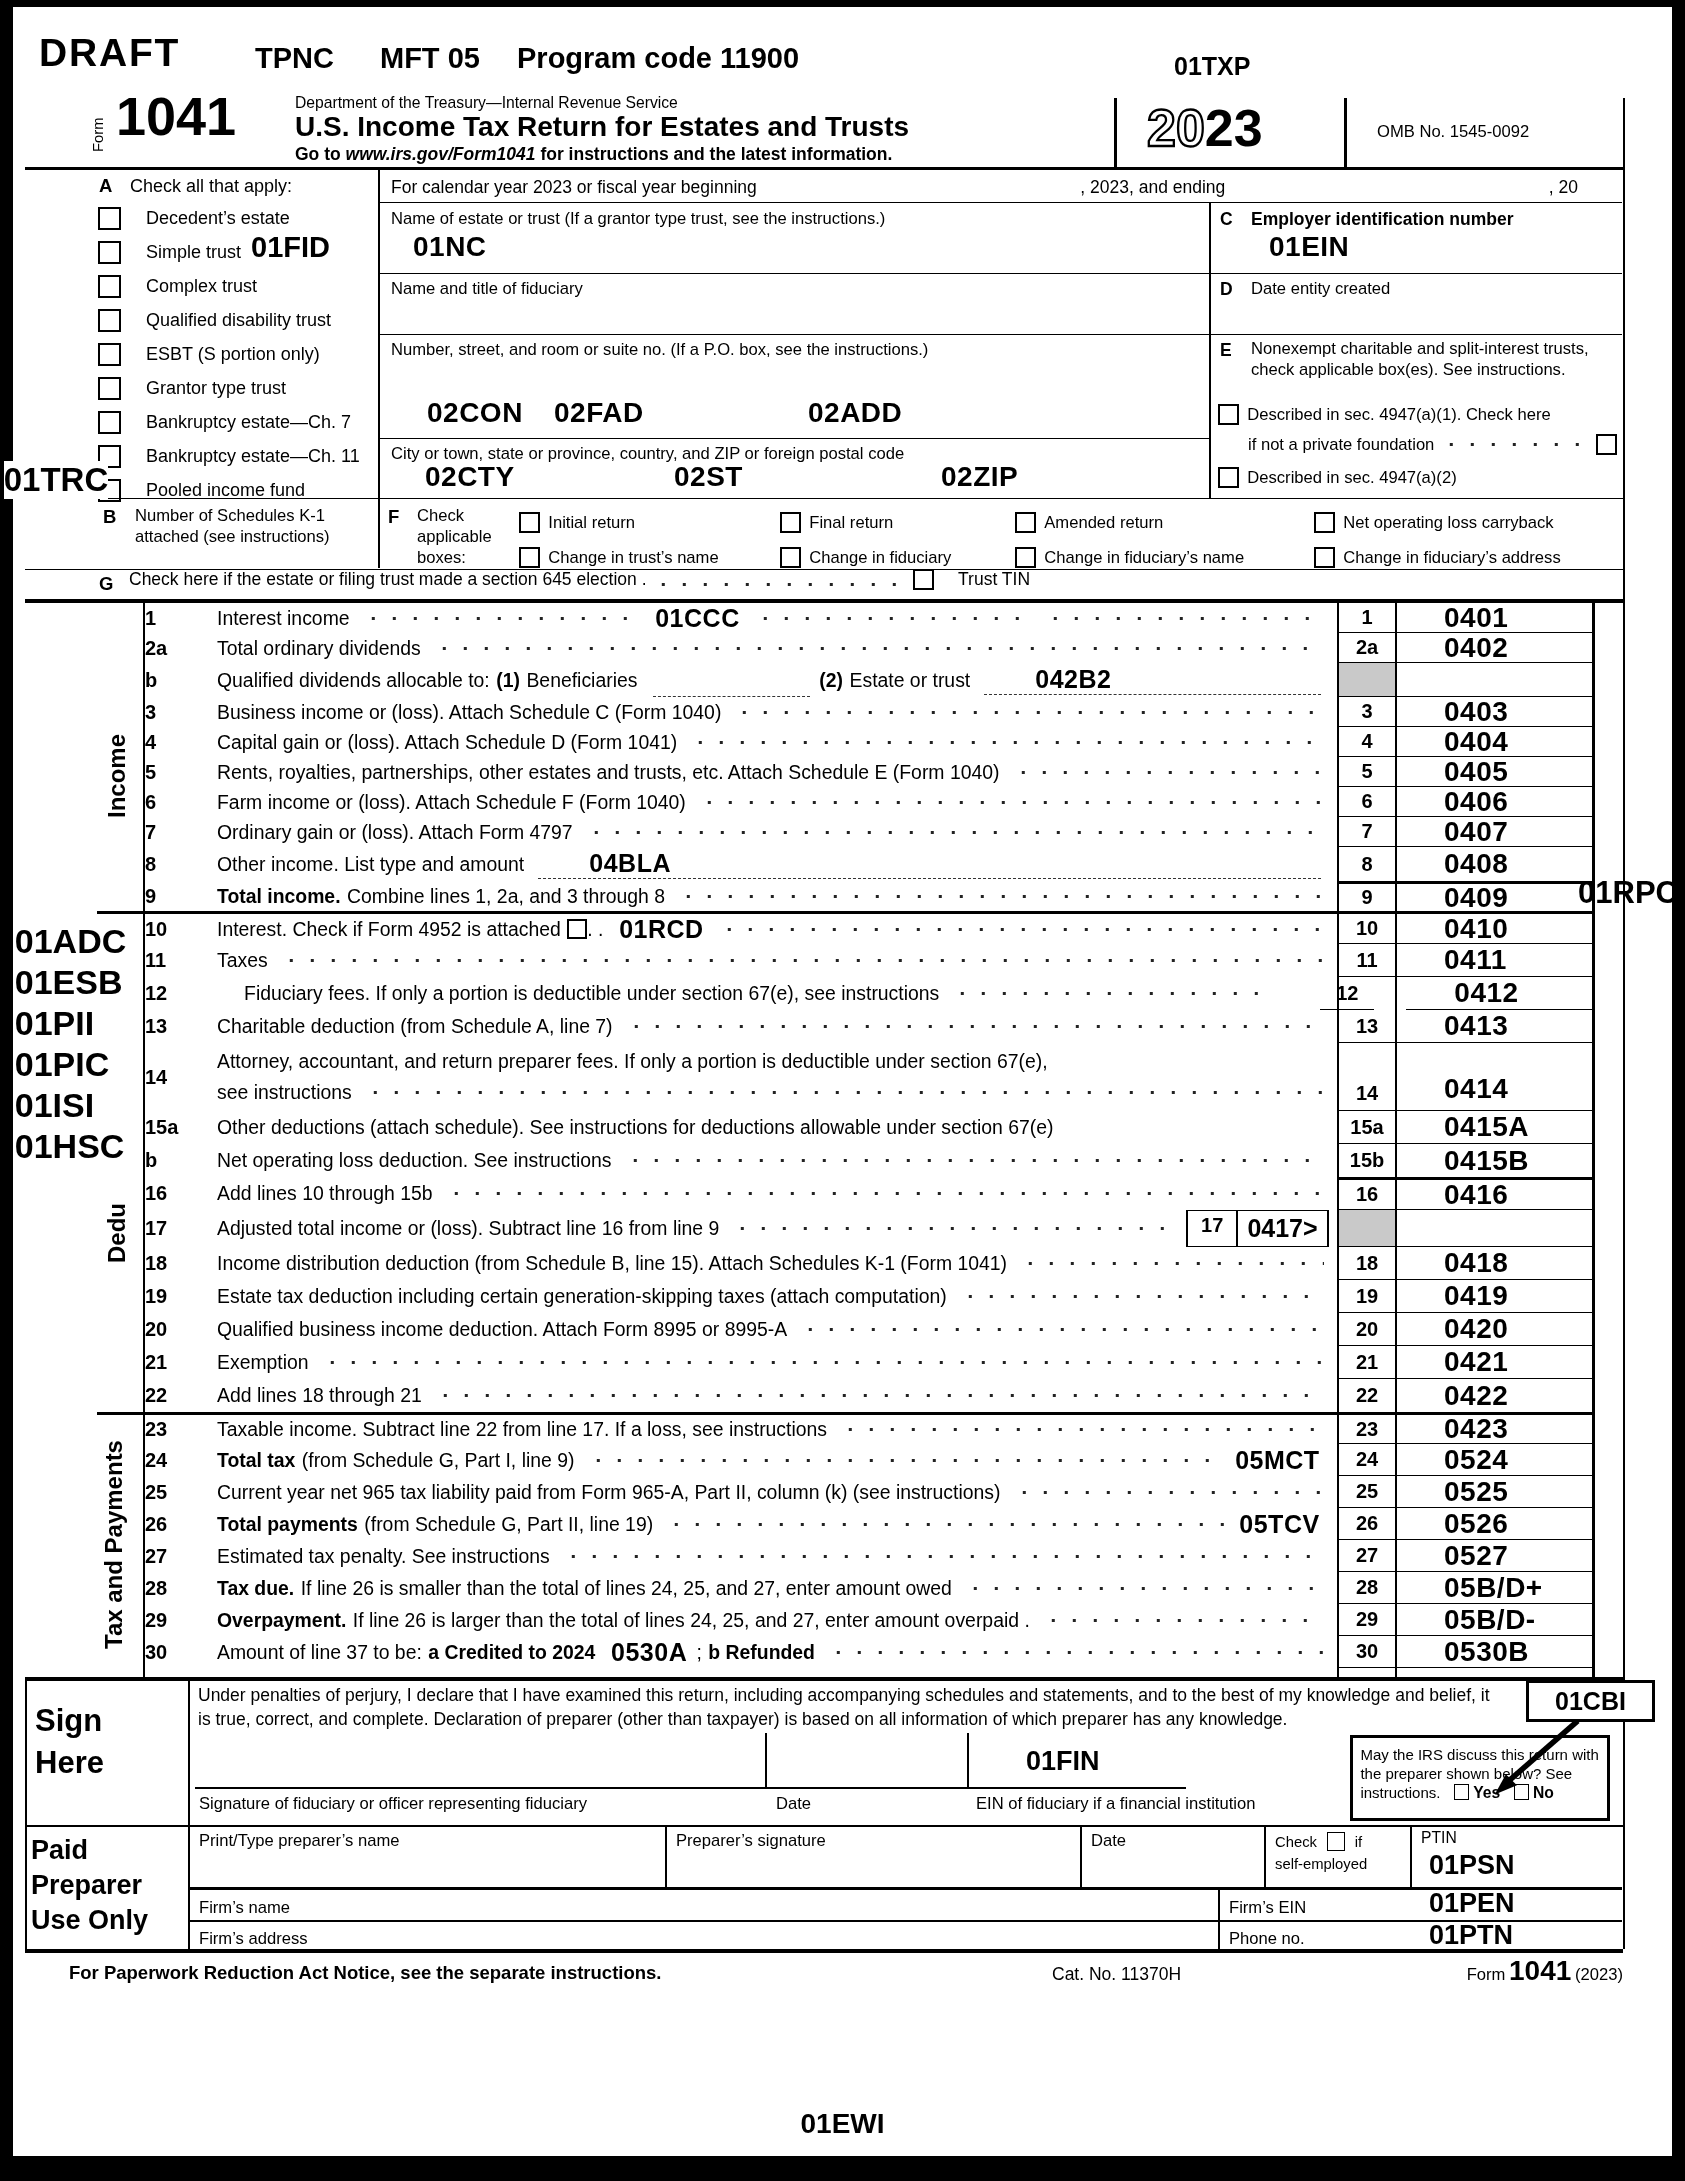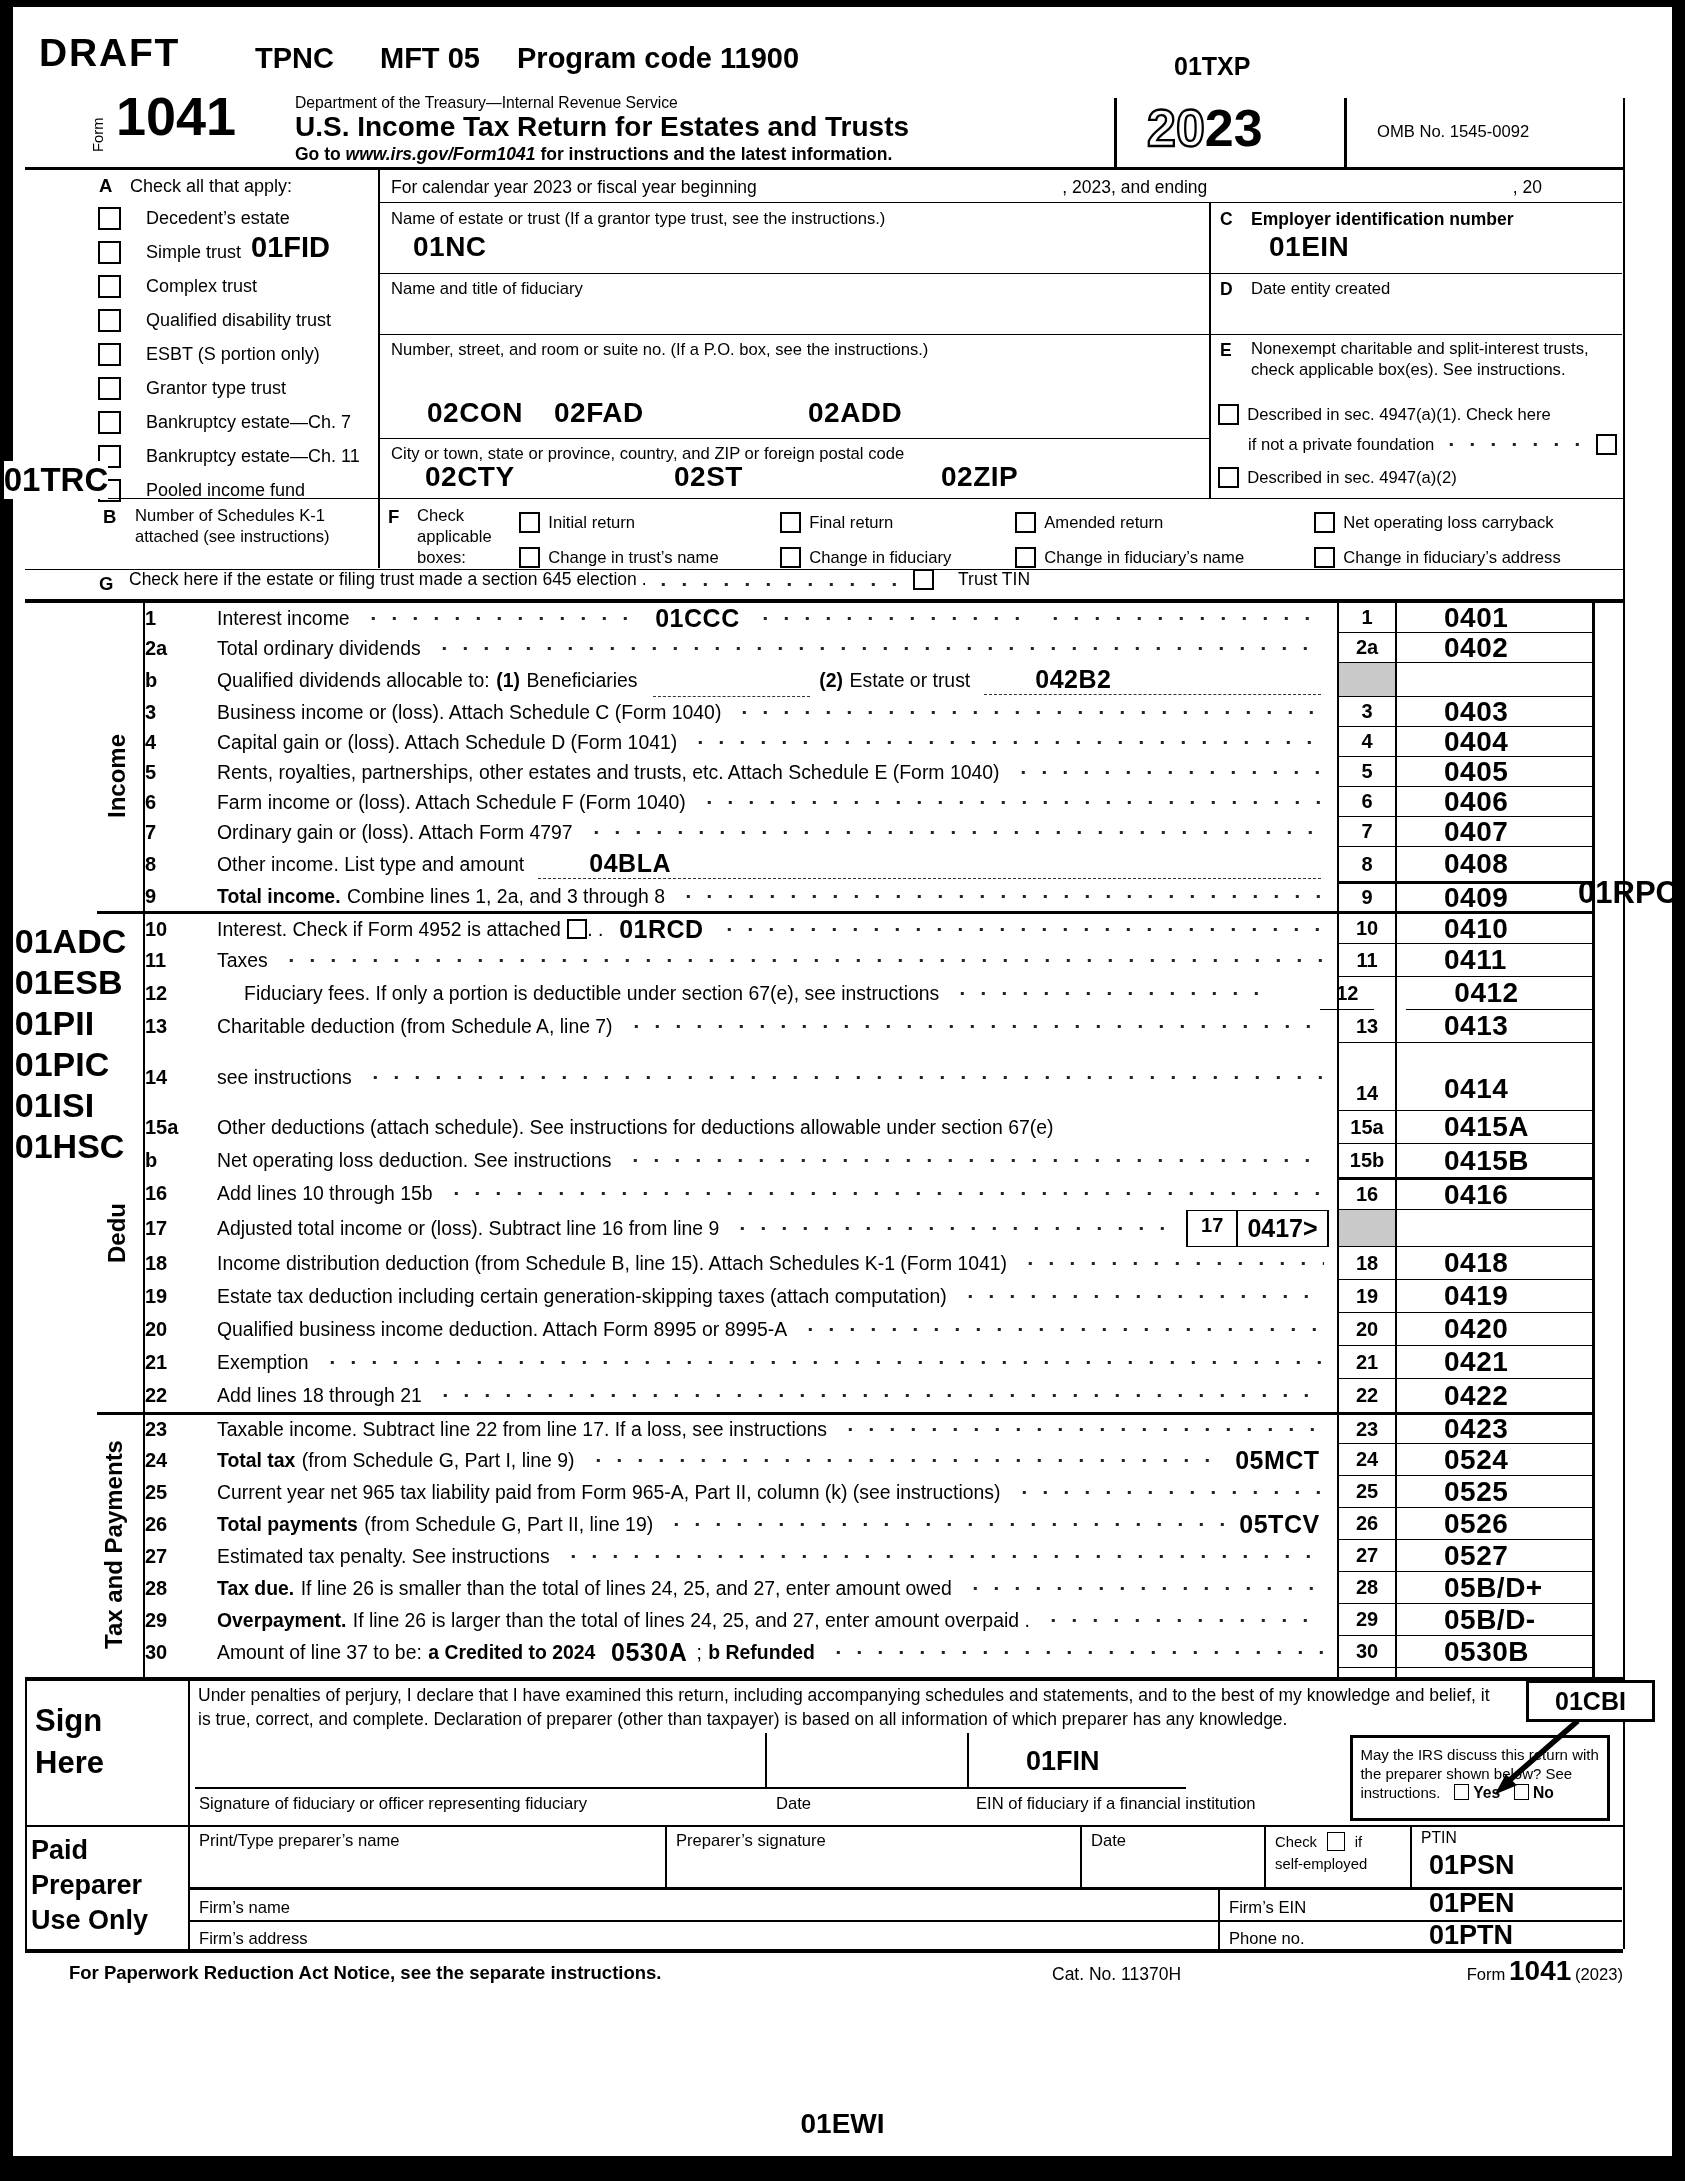--- a/index.html
+++ b/index.html
@@ -139,21 +139,21 @@
 
   <div class="vl" style="left:378px;top:167px;height:401px"></div>
   <div class="vl" style="left:1209px;top:202px;height:296px"></div>
   <div class="vl" style="left:1623px;top:98px;height:1851px"></div>
 
   <div class="abs" style="left:378px;top:172px;width:1244px;height:30px;display:flex;align-items:center;font-size:17.5px">
     <span style="margin-left:13px">For calendar year 2023 or fiscal year beginning</span>
     <span style="flex:2"></span>
     <span>, 2023, and ending</span>
     <span style="flex:2"></span>
-    <span style="margin-right:80px">, 20</span>
+    <span style="margin-right:44px">, 20</span>
   </div>
   <div class="hl" style="left:378px;top:202px;width:1244px;height:1.4px"></div>
 
   <div class="abs lab18" style="left:391px;top:209px">Name of estate or trust (If a grantor type trust, see the instructions.)</div>
   <div class="abs bigcode" style="left:413px;top:231px">01NC</div>
   <div class="abs b" style="left:1220px;top:209px;font-size:17.5px">C</div>
   <div class="abs b" style="left:1251px;top:209px;font-size:17.5px">Employer identification number</div>
   <div class="abs bigcode" style="left:1269px;top:231px">01EIN</div>
   <div class="hl" style="left:378px;top:273px;width:1244px;height:1.4px"></div>
 
@@ -401,20 +401,23 @@
         <div class="desc">
           <div class="seg">Charitable deduction (from Schedule A, line 7)</div>
           <div class="dl"></div>
         </div>
         <div class="rno">13</div>
         <div class="rval">0413</div>
       </div>
       <div class="trow tall" style="height: 68px;">
         <div class="lno">14</div>
         <div class="desc two">
+          <div class="dline">
+            <div class="seg">Attorney, accountant, and return preparer fees. If only a portion is deductible under section 67(e),</div>
+          </div>
           <div class="dline">
             <div class="seg">see instructions</div>
             <div class="dl"></div>
           </div>
         </div>
         <div class="rno">14</div>
         <div class="rval">0414</div>
       </div>
       <div class="trow" style="height: 33px;">
         <div class="lno">15a</div>

